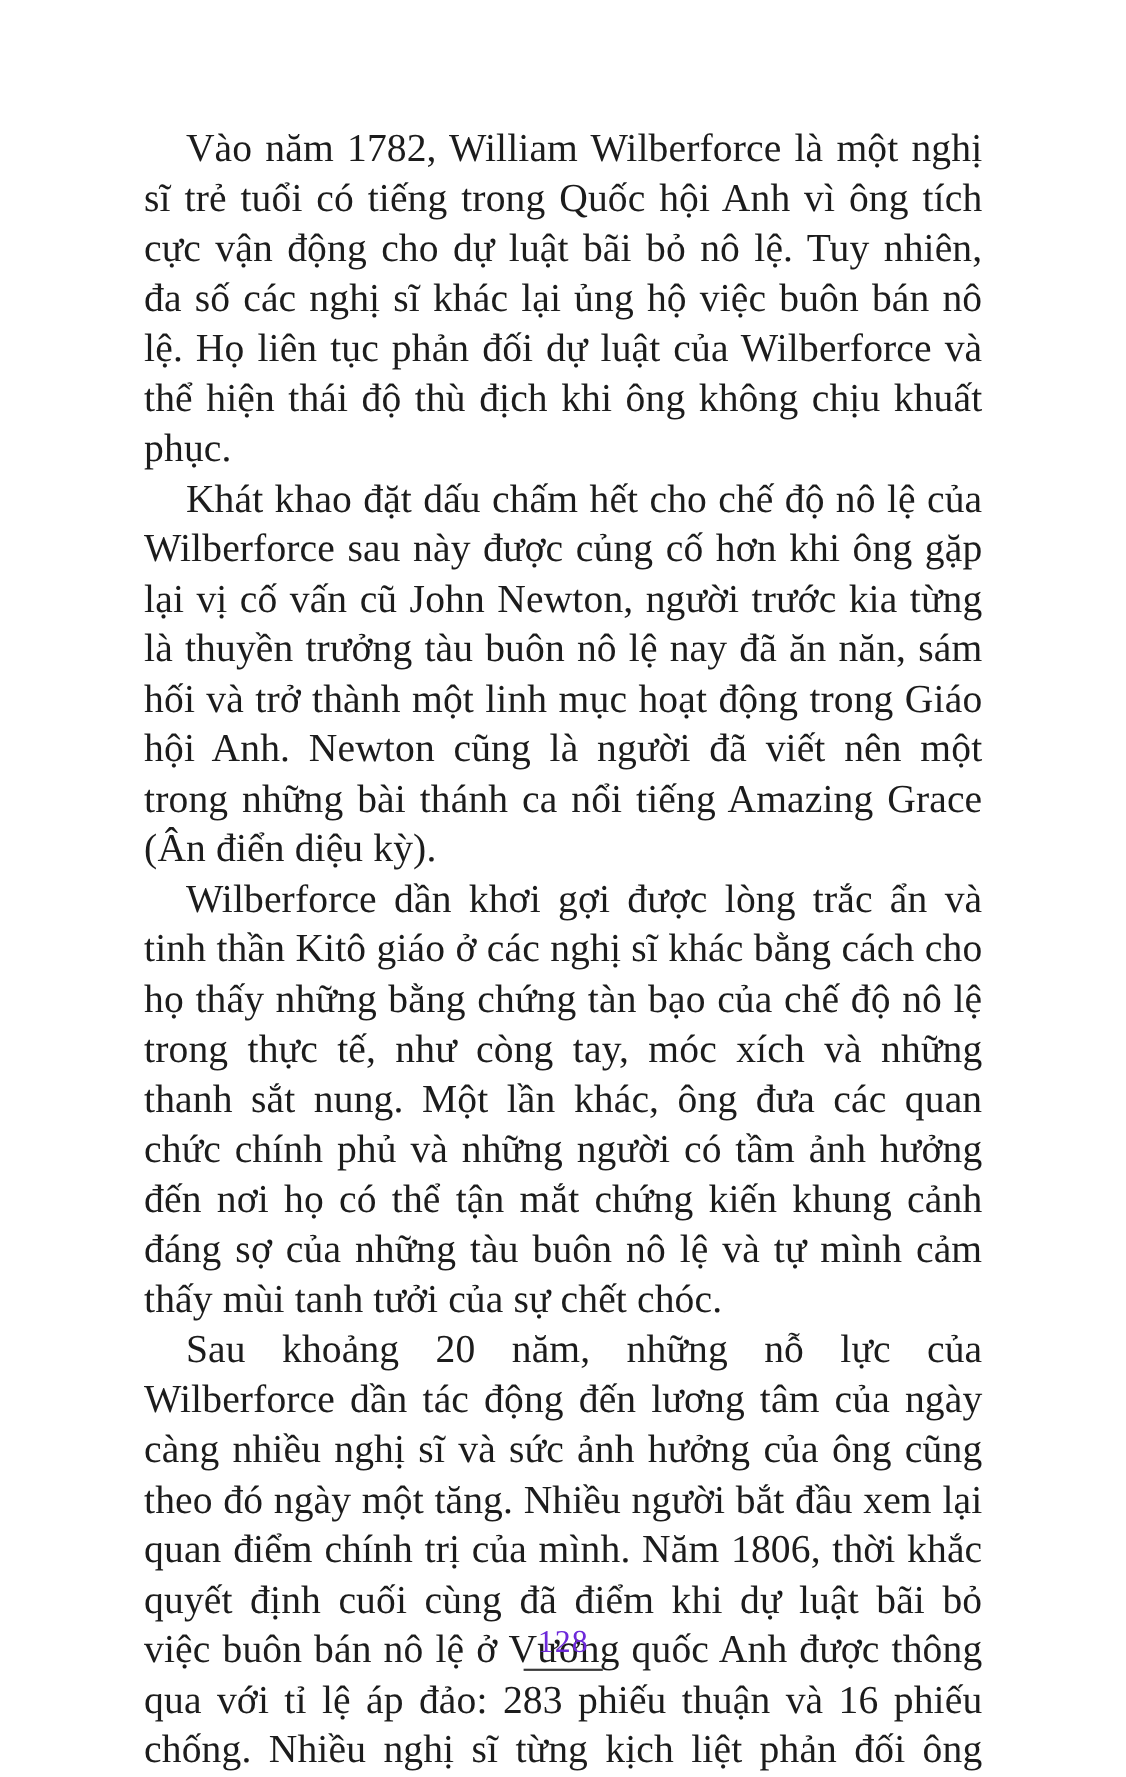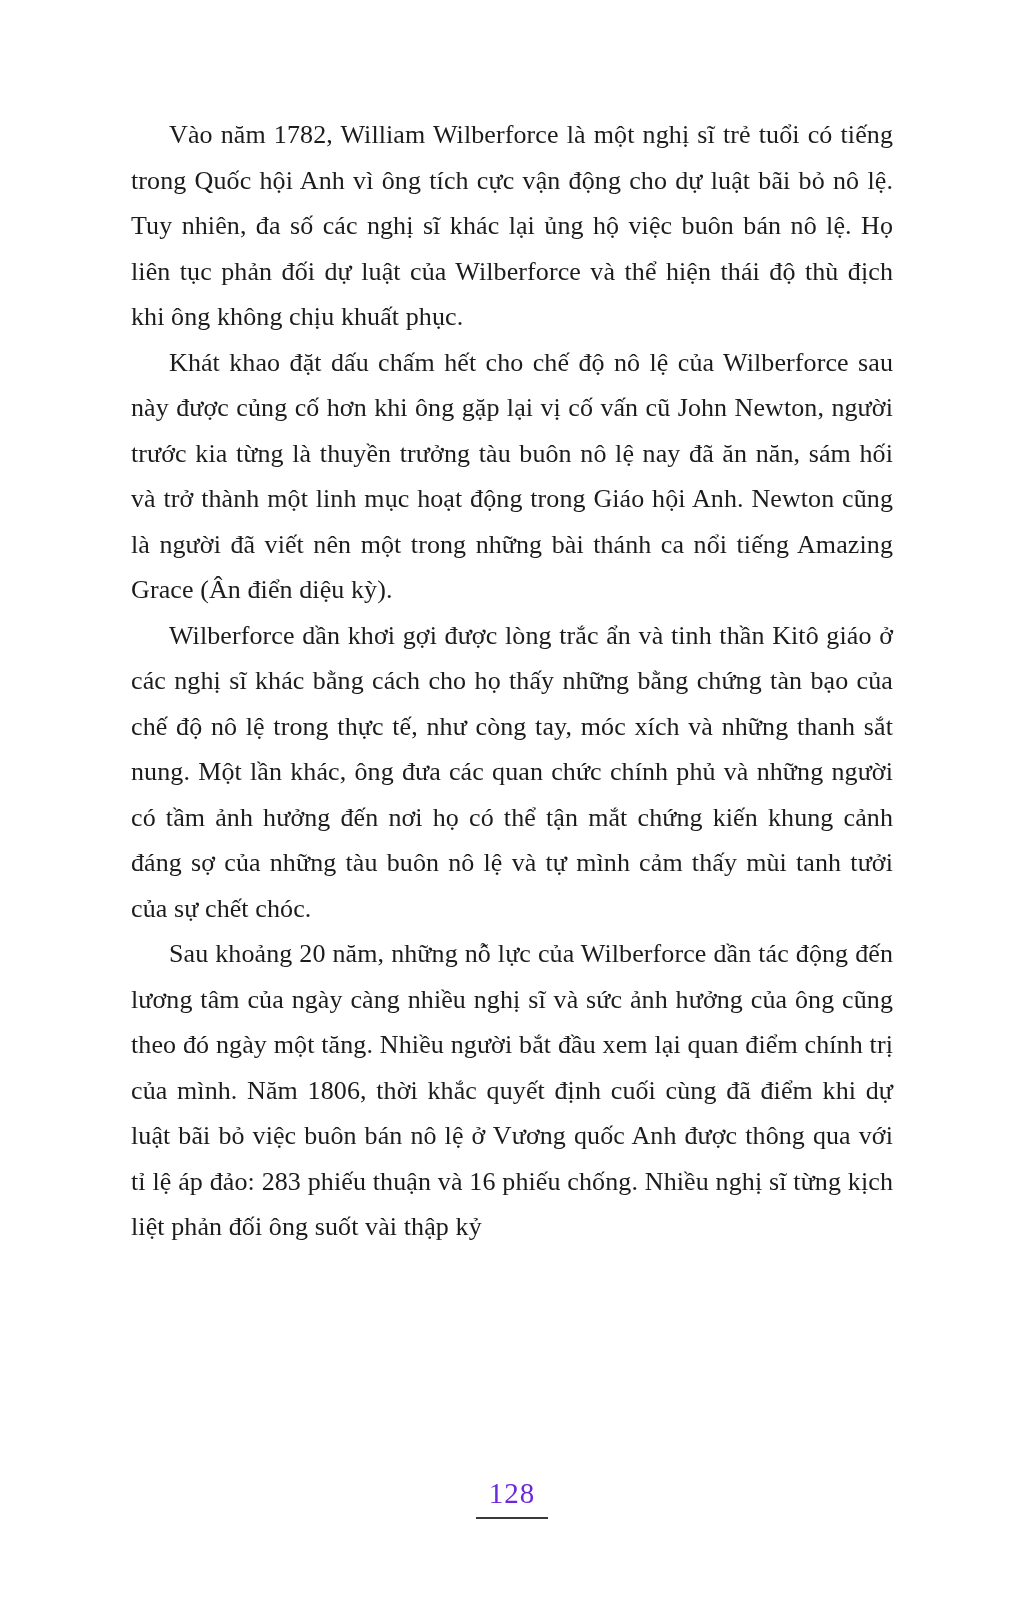--- a/index.html
+++ b/index.html
@@ -23,21 +23,21 @@
   }
 
   .content {
     position: absolute;
     top: 112px;
     left: 131px;
     width: 762px;
   }
 
   .content p {
-    font-size: 26px;
+    font-size: 36px;
     line-height: 45.5px;
     text-align: justify;
     text-indent: 38px;
     color: #1c1c1c;
     letter-spacing: 0.1px;
   }
 
   .footer {
     position: absolute;
     left: 0;

